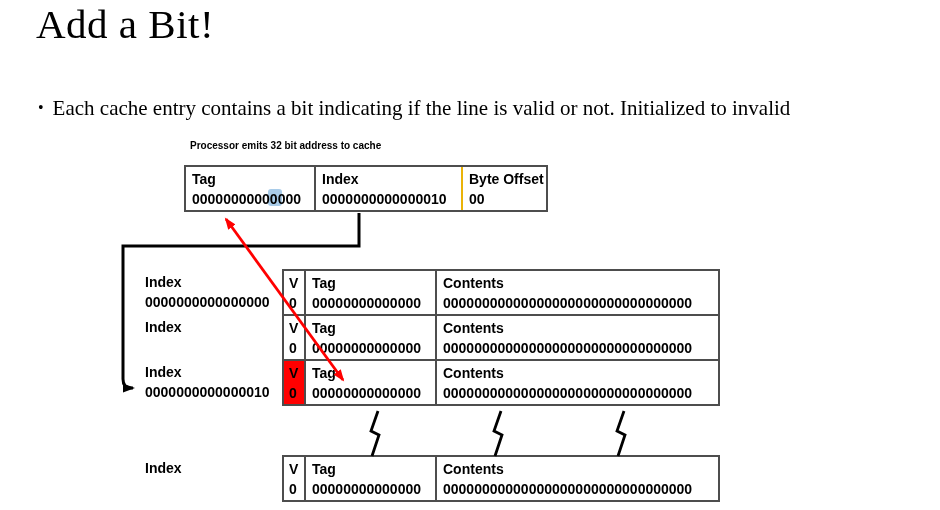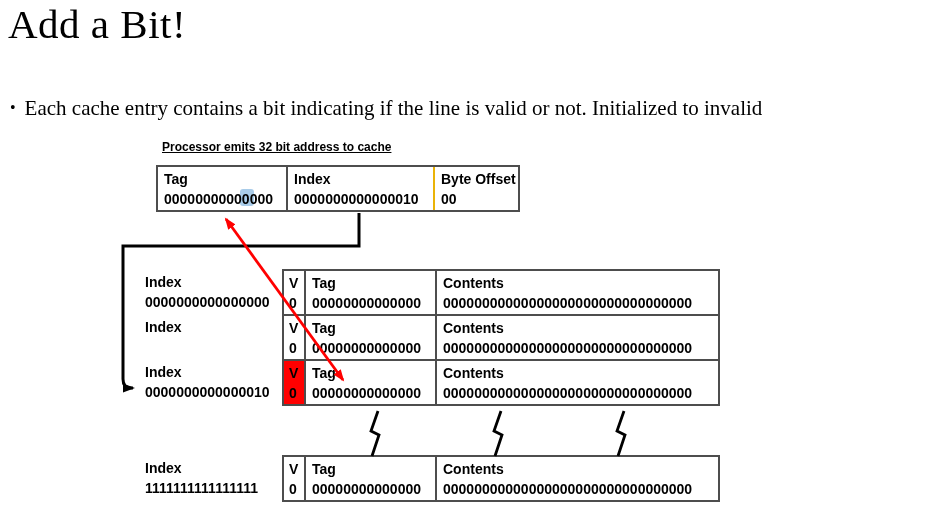--- a/index.html
+++ b/index.html
@@ -4,44 +4,43 @@
 <style>
   html,body { margin:0; padding:0; }
   body {
     width:940px; height:510px;
     background:#ffffff;
     font-family:"Liberation Sans", sans-serif;
     position:relative;
     overflow:hidden;
     color:#000;
   }
-  .abs { position:absolute; }
+  .abs { position:absolute;margin-left:28px; }
 
   
   .slide-title {
     left:8px; top:0px;
     font-family:"Liberation Serif", serif;
     font-size:41px;
     letter-spacing:0.5px;
     white-space:nowrap;
   }
   .bullet-line {
     left:10px; top:96px;
     font-family:"Liberation Serif", serif;
     font-size:21px;
     white-space:nowrap;
   }
   .bullet-dot { font-size:16px; vertical-align:2px; margin-right:9px; }
 
   
   .caption {
     left:162px; top:140px;
-    font-size:12px; font-weight:600;
+    font-size:10px; font-weight:600;
     white-space:nowrap;
-    text-decoration:underline;
   }
 
   
   .lbl, .val {
     font-size:14px; font-weight:600;
     line-height:20px; white-space:nowrap;
   }
 
   
   .addr-table {
@@ -176,21 +175,20 @@
     <div class="cell contcell">
       <div class="lbl">Contents</div>
       <div class="val">00000000000000000000000000000000</div>
     </div>
   </div>
 </div>
 
 <div class="crow row-last">
   <div class="idx">
     <div class="lbl">Index</div>
-    <div class="val">1111111111111111</div>
   </div>
   <div class="rowbox">
     <div class="cell vcell">
       <div class="lbl">V</div>
       <div class="val">0</div>
     </div>
     <div class="cell tagcell">
       <div class="lbl">Tag</div>
       <div class="val">00000000000000</div>
     </div>

